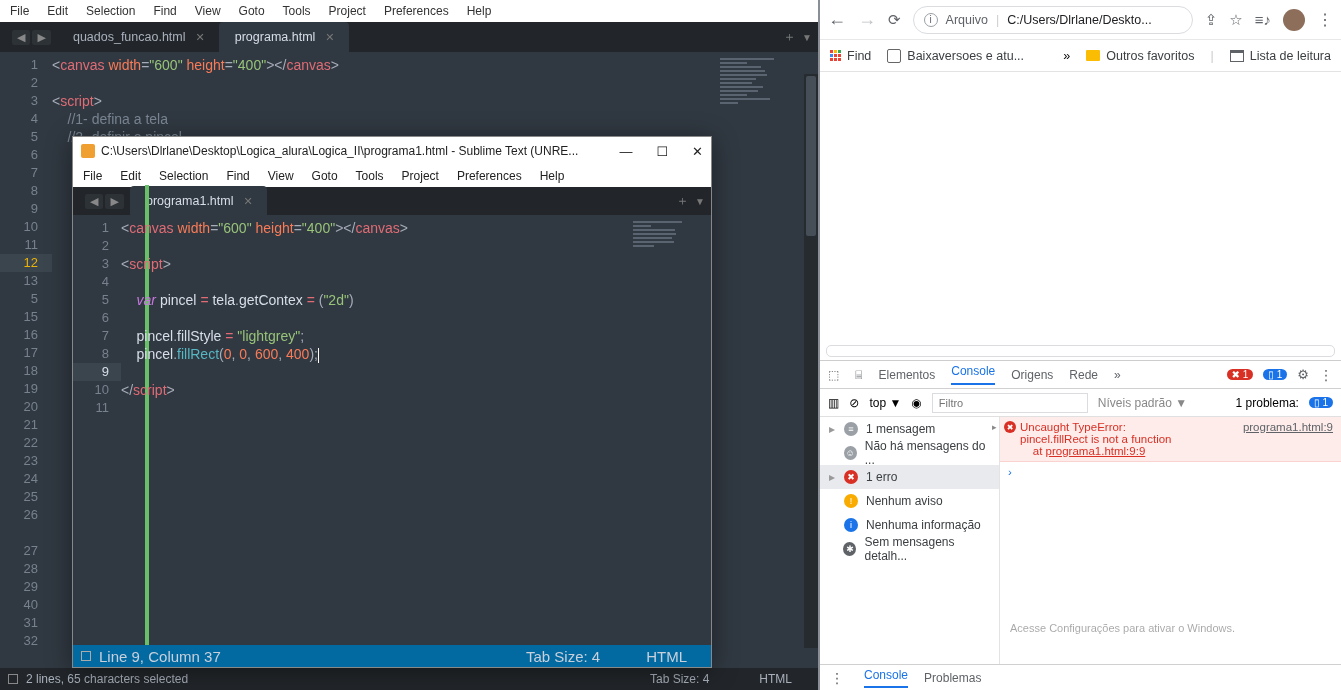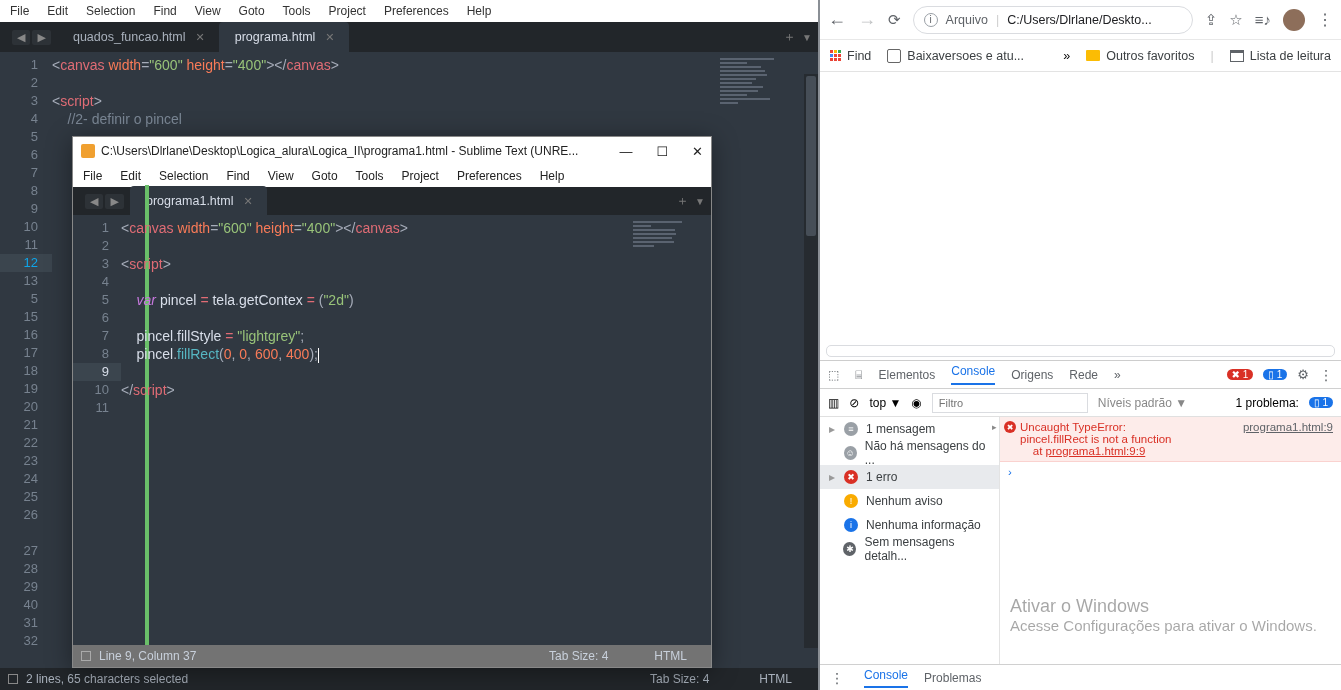--- a/index.html
+++ b/index.html
@@ -12,21 +12,21 @@
 .nav-arrows { display:flex; gap:2px; color:#888; font-size:11px; padding:0 6px; }
 .nav-arrows span { background:#2d3237; padding:1px 5px; border-radius:2px; }
 .tab { display:flex; align-items:center; gap:10px; padding:0 14px 0 16px; height:30px; color:#a8b0bb; font-size:12.5px; border-radius:4px 4px 0 0; }
 .tab.active { background:#303841; color:#d8dee9; }
 .tab .x { color:#777; font-size:11px; }
 .tab-plus { position:absolute; right:22px; color:#777; font-size:13px; }
 .tab-drop { position:absolute; right:6px; color:#777; font-size:10px; }
 .back-body { position:relative; height:618px; }
 .gutter-b { position:absolute; left:0; top:0; width:52px; height:618px; background:#303841; color:#77828f; font-family:Consolas,monospace; font-size:13px; padding-top:4px; }
 .gutter-b div { height:18px; text-align:right; padding-right:14px; line-height:18px; }
-.gutter-b div.hl { background:#3b454e; color:#0ea5e9; }
+.gutter-b div.hl { background:#3b454e; color:#eab308; }
 .code-b { position:absolute; left:52px; top:4px; font-family:Consolas,monospace; font-size:14px; line-height:18px; }
 .code-b .ln { height:18px; white-space:pre; }
 .c-gray{color:#a6acb9;} .c-red{color:#e06c75;text-align:right;} .c-orange{color:#F97B58;} .c-purple{color:#c678dd;} .c-cyan{color:#56b6c2;} .c-str{color:#98c379;} .c-com{color:#7a8694;}
 .minimap-b { position:absolute; right:8px; top:6px; width:90px; height:80px; display:flex; flex-direction:column; gap:2px; }
 .minimap-b i, .minimap-f i { display:block; height:2px; background:#5a6370; }
 .back-status { position:absolute; left:0; bottom:0; width:818px; height:22px; background:#22262a; color:#a8b0bb; font-size:12px; display:flex; align-items:center; }
 .back-status .sel-ico { margin:0 8px 0 8px; width:10px; height:10px; border:1px solid #888; }
 .back-status .right { margin-left:auto; display:flex; gap:50px; padding-right:26px; }
 .scrollbar-b { position:absolute; right:0; top:22px; width:14px; bottom:22px; background:#262b30; }
 .scrollbar-b i { position:absolute; left:2px; right:2px; top:2px; height:160px; background:#464e57; border-radius:2px; }
@@ -40,21 +40,21 @@
 .front-menu { height:22px; display:flex; align-items:center; gap:18px; padding:0 10px; font-size:12px; color:#222; }
 .front-inner { position:relative; height:calc(100% - 50px); background:#303841; }
 .front-tabbar { height:28px; background:#22262a; display:flex; align-items:center; padding-left:6px; position:relative; }
 .gutter-f { position:absolute; left:0; top:28px; width:48px; bottom:22px; background:#303841; color:#77828f; font-family:Consolas,monospace; font-size:13px; padding-top:4px; }
 .gutter-f div { height:18px; text-align:right; padding-right:12px; line-height:18px; }
 .gutter-f div.hl { background:#3b454e; color:#d8dee9; }
 .code-f { position:absolute; left:48px; top:32px; font-family:Consolas,monospace; font-size:14px; line-height:18px; color:#d8dee9; }
 .code-f .ln { height:18px; white-space:pre; }
 .cursor { display:inline-block; width:1px; height:15px; background:#fff; vertical-align:middle; }
 .minimap-f { position:absolute; right:8px; top:34px; width:70px; height:50px; display:flex; flex-direction:column; gap:2px; }
-.front-status { position:absolute; left:0; bottom:0; right:0; height:22px; background:#737373; color:#c8d0db; font-size:12px; display:flex; align-items:center;text-align:center; }
+.front-status { position:absolute; left:0; bottom:0; right:0; height:22px; background:#0369a1; color:#c8d0db; font-size:15px; display:flex; align-items:center;text-align:center; }
 .front-status .sel-ico { margin:0 8px; width:10px; height:10px; border:1px solid #aaa; }
 .front-status .right { margin-left:auto; display:flex; gap:46px; padding-right:24px; }
 .divider-gap { position:absolute; left:72px; bottom:22px; width:4px; height:460px; background:#6abf69; }
 
 
 .chrome { position:absolute; left:818px; top:0; right:0; bottom:0; border-left:2px solid #8a8f95; display:flex; flex-direction:column; background:#fff; }
 .chrome-toolbar { height:40px; display:flex; align-items:center; padding:0 8px; gap:12px; color:#5f6368; background:#fff; border-bottom:1px solid #e8e8e8; }
 .chrome-toolbar .arrow{font-size:18px;} .chrome-toolbar .reload{font-size:15px;}
 .omnibox { flex:1; height:28px; border:1px solid #dadce0; border-radius:14px; display:flex; align-items:center; padding:0 10px; font-size:12.5px; color:#5f6368; gap:8px; }
 .omnibox .info { border:1px solid #9aa0a6; border-radius:50%; width:14px; height:14px; display:flex; align-items:center; justify-content:center; font-size:10px; }
@@ -88,21 +88,21 @@
 .dt-side .row.sel { background:#e8eaed; }
 .dt-side .caret{width:8px;text-align:center;color:#999;}
 .dt-side .ic{width:14px;height:14px;border-radius:50%;display:flex;align-items:center;justify-content:center;font-size:9px;color:#fff;}
 .ic-msg{background:#9aa0a6;} .ic-usr{background:#9aa0a6;} .ic-err{background:#d93025;} .ic-wrn{background:#f9ab00;} .ic-inf{background:#1a73e8;} .ic-bug{background:#5f6368;}
 .consolepane { flex:1; position:relative; font-family:Consolas,monospace; font-size:11.5px; }
 .err-block { background:#fdecea; border-bottom:1px solid #fad2cf; padding:4px 8px 4px 20px; color:#d93025; position:relative;}
 .err-block .src { float:right; color:#5f6368; text-decoration:underline; }
 .err-block .xico{position:absolute;left:4px;top:4px;width:12px;height:12px;border-radius:50%;background:#d93025;color:#fff;font-size:8px;display:flex;align-items:center;justify-content:center;}
 .prompt { color:#1a73e8; padding:4px 8px;}
 .watermark { position:absolute; bottom:30px; left:10px; color:rgba(0,0,0,.35); }
-.watermark .t{font-size:18px;} .watermark .s{font-size:15px;}
+.watermark .t{font-size:18px;} .watermark .s{font-size:11px;}
 .dt-foot { height:26px; border-top:1px solid #d0d0d0; display:flex; align-items:center; padding:0 10px; gap:16px; color:#5f6368; }
 .dt-foot .kebab{margin-right:4px;}
 .dt-foot .active { color:#1a73e8; border-bottom:2px solid #1a73e8; padding-bottom:4px;}
 </style>
 </head>
 <body>
 
 <div class="back-st">
   <div class="back-menu">
     <span>File</span>
@@ -165,20 +165,21 @@
         <div>28</div>
         <div>29</div>
         <div>40</div>
         <div>31</div>
         <div>32</div>
     </div>
     <div class="code-b">
       <div class="ln"><span class="c-gray">&lt;</span><span class="c-red">canvas</span> <span class="c-orange">width</span><span class="c-gray">=</span><span class="c-str">"600"</span> <span class="c-orange">height</span><span class="c-gray">=</span><span class="c-str">"400"</span><span class="c-gray">&gt;&lt;/</span><span class="c-red">canvas</span><span class="c-gray">&gt;</span></div>
       <div class="ln"></div>
       <div class="ln"><span class="c-gray">&lt;</span><span class="c-red">script</span><span class="c-gray">&gt;</span></div>
+      <div class="ln"><span class="c-com">    //1- defina a tela</span></div>
       <div class="ln"><span class="c-com">    //2- definir o pincel</span></div>
     </div>
     <div class="minimap-b">
         <i style="width:60%"></i>
         <i style="width:30%"></i>
         <i style="width:45%"></i>
         <i style="width:50%"></i>
         <i style="width:52%"></i>
         <i style="width:40%"></i>
         <i style="width:35%"></i>
@@ -396,21 +397,20 @@
         <div class="err-block">
           <span class="xico">✖</span>
           <span style="position:absolute;left:-8px;top:5px;color:#888;font-size:9px">▸</span>
           <span class="src">programa1.html:9</span>
           <span>Uncaught TypeError:</span><br>
           <span>pincel.fillRect is not a function</span><br>
           &nbsp;&nbsp;&nbsp;&nbsp;<span>at </span><span style="text-decoration:underline">programa1.html:9:9</span>
         </div>
         <div class="prompt">›</div>
         <div class="watermark">
-          <div class="t">Ativar o Windows</div>
           <div class="s">Acesse Configurações para ativar o Windows.</div>
         </div>
       </div>
     </div>
     <div class="dt-foot">
       <span class="kebab">⋮</span>
       <span class="active">Console</span>
       <span>Problemas</span>
     </div>
   </div>

